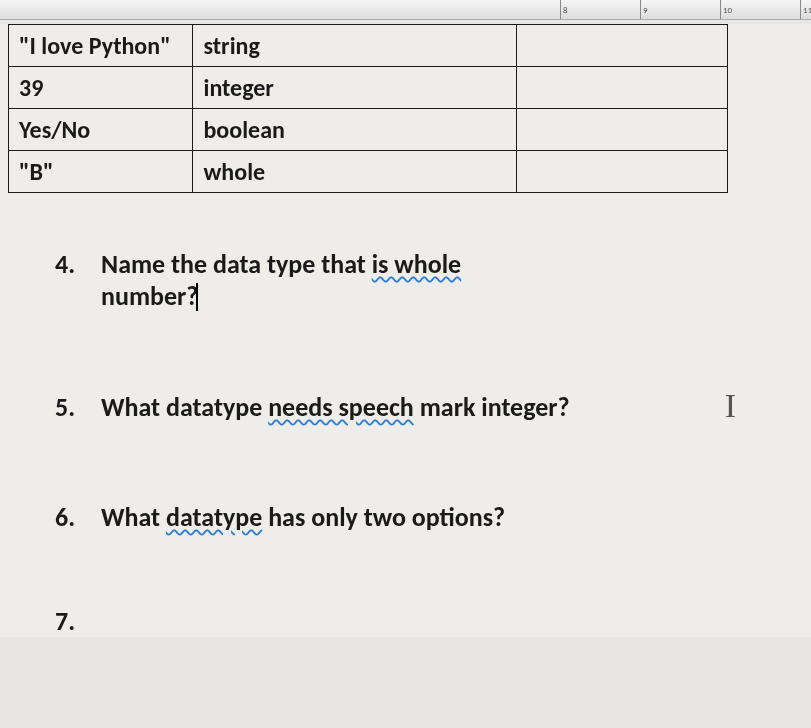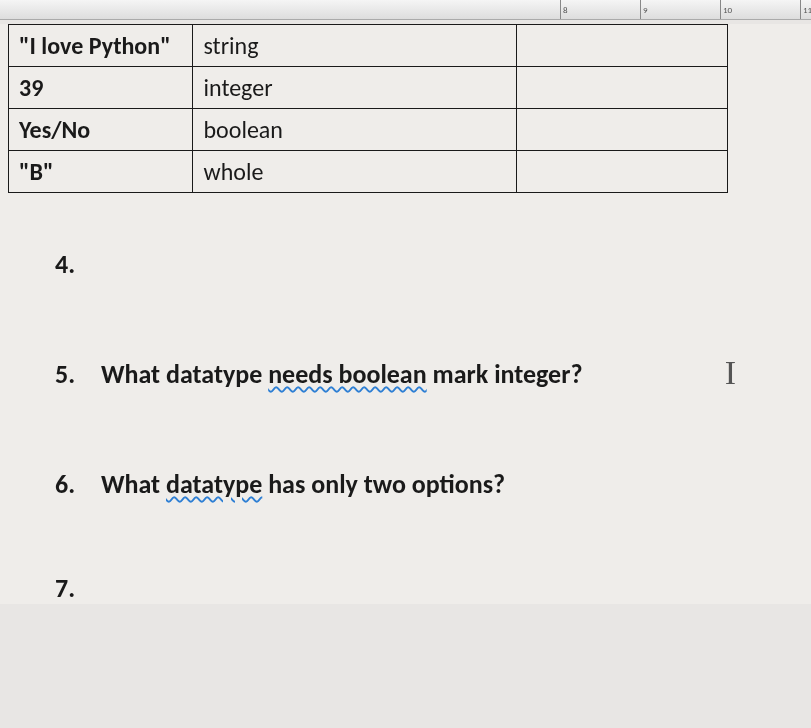--- a/index.html
+++ b/index.html
@@ -44,21 +44,21 @@
       font-size: 24px;
       font-weight: 600;
       color: #1a1a1a;
       vertical-align: top;
     }
     table.data-table td:first-child {
       width: 175px;
     }
     table.data-table td:nth-child(2) {
       width: 307px;
-      font-weight: 400;
+      font-weight: 700;
     }
     table.data-table td:last-child {
       width: 200px;
     }
     .questions {
       margin-top: 55px;
       padding-left: 55px;
     }
     .question {
       display: flex;
@@ -132,26 +132,29 @@
       <td>whole</td>
       <td></td>
     </tr>
   </tbody>
     </table>
 
   <div class="questions">
 
     <div class="question">
       <span class="q-num">4.</span>
+      <span>
+        <span>Name the data type that </span><span class="squiggle">is whole</span><span> number?</span><span class="caret"></span>
+      </span>
     </div>
 
     <div class="question">
       <span class="q-num">5.</span>
       <span>
-        <span>What datatype </span><span class="squiggle">needs boolean</span><span> mark integer?</span>
+        <span>What datatype </span><span class="squiggle">needs speech</span><span> mark integer?</span>
       </span>
       <span class="ibeam">I</span>
     </div>
 
     <div class="question q6">
       <span class="q-num">6.</span>
       <span>
         <span>What </span><span class="squiggle">datatype</span><span> has only two options?</span>
       </span>
     </div>

